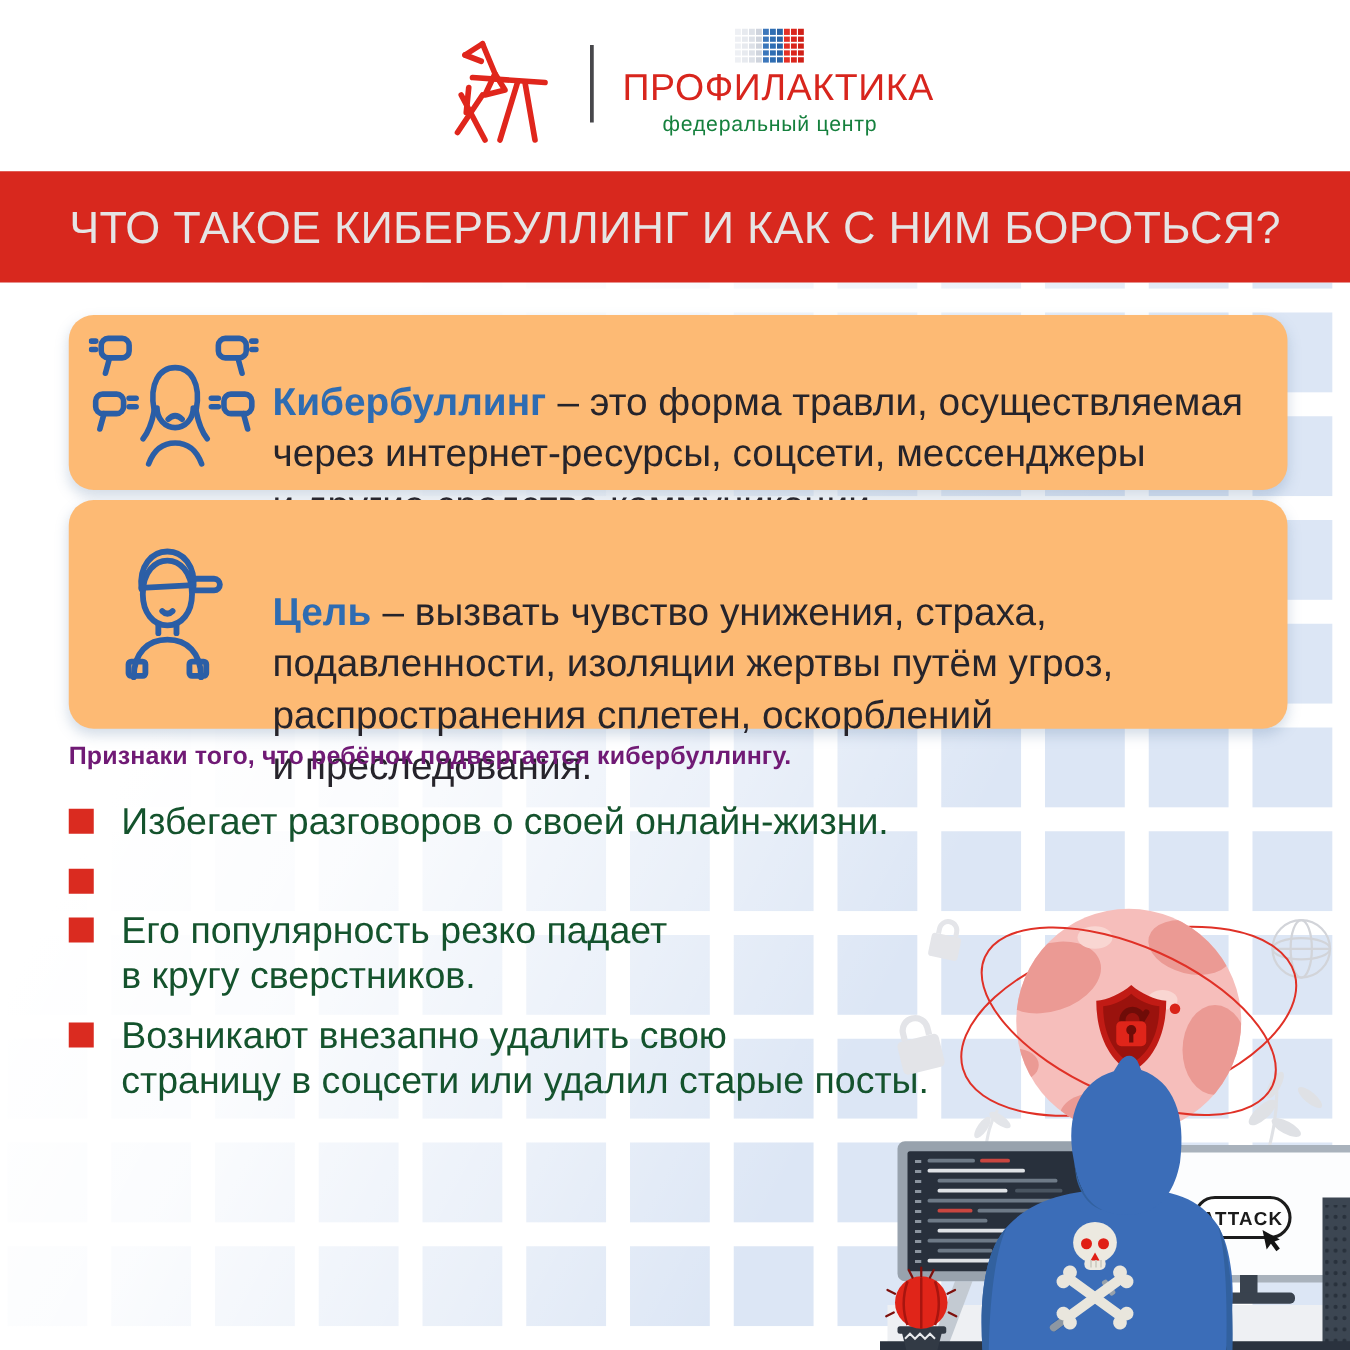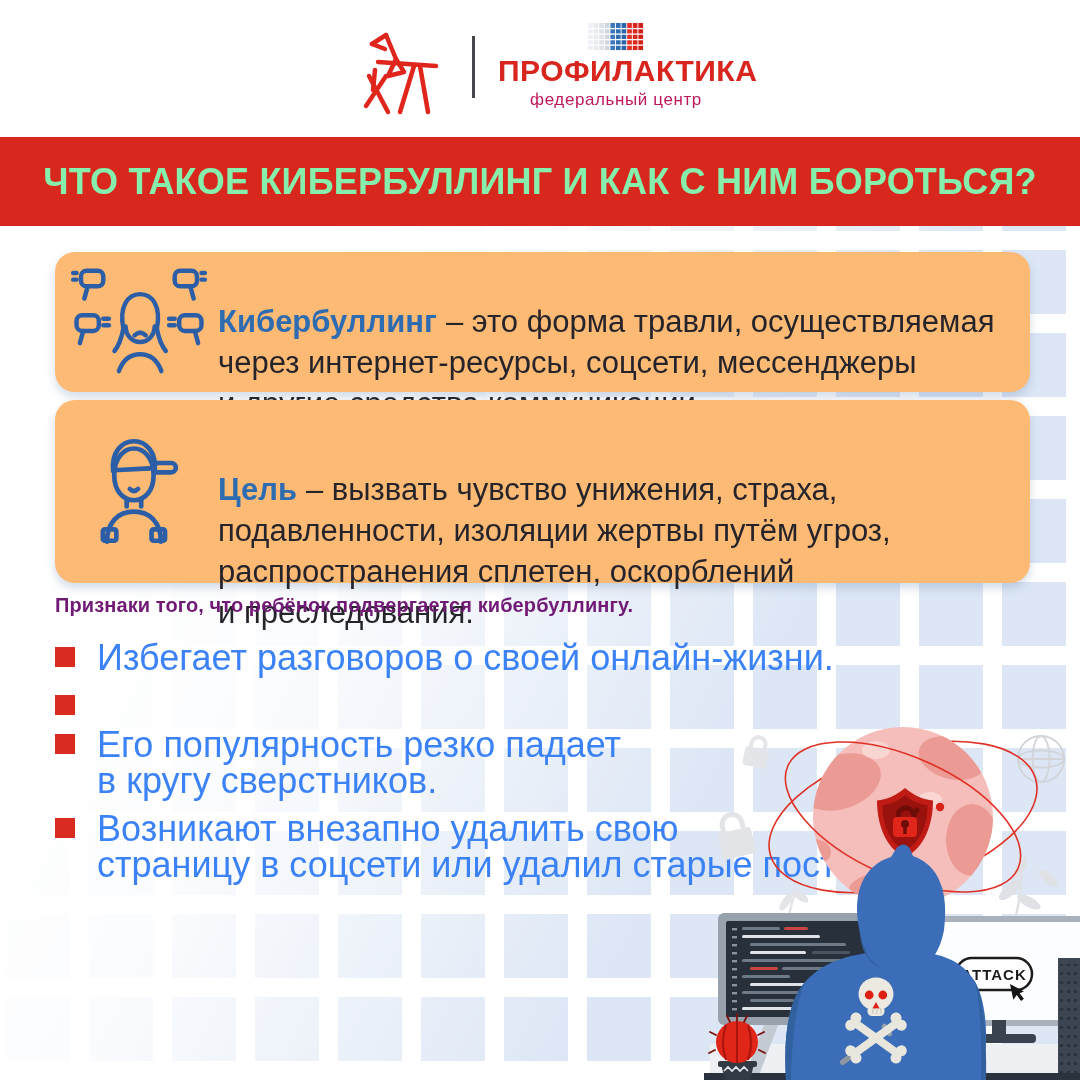--- a/index.html
+++ b/index.html
@@ -14,46 +14,46 @@
     background-size:83px 83px;background-position:6px 24px;}
   .bg-grid::after{content:"";position:absolute;inset:0;
     background:linear-gradient(118deg,#ffffff 20%,rgba(255,255,255,.88) 34%,
                rgba(255,255,255,.42) 52%,rgba(255,255,255,0) 66%);}
   
   .header{position:absolute;left:0;top:0;width:1080px;height:137px;background:#fff;}
   .chair-logo{position:absolute;left:358px;top:32px;width:84px;height:86px;}
   .logo-divider{position:absolute;left:472px;top:36px;width:3px;height:62px;background:#47474b;}
   .brand{position:absolute;left:498px;top:22px;width:236px;text-align:center;}
   .brand .flag{display:block;margin:0 auto 4px auto;}
-  .brand-title{font-size:30px;font-weight:700;letter-spacing:.5px;color:#d8251d;line-height:1;}
-  .brand-sub{font-size:17px;color:#be185d;letter-spacing:.6px;margin-top:4px;}
+  .brand-title{font-size:30px;font-weight:400;letter-spacing:.5px;color:#d8251d;line-height:1;}
+  .brand-sub{font-size:17px;color:#15803d;letter-spacing:.6px;margin-top:4px;}
   
   .banner{position:absolute;left:0;top:137px;width:1080px;height:89px;background:#d8281e;
           display:flex;align-items:center;justify-content:center;}
-  .banner-title{color:#86efac;font-size:36px;font-weight:700;letter-spacing:.2px;white-space:nowrap;}
+  .banner-title{color:#e5e5e5;font-size:36px;font-weight:400;letter-spacing:.2px;white-space:nowrap;}
   
   .card{position:absolute;left:55px;width:975px;background:#fdba74;border-radius:20px;
         box-shadow:0 5px 10px rgba(96,128,168,.28);}
   .card1{top:252px;height:140px;}
   .card2{top:400px;height:183px;}
   .card .icon-box{position:absolute;}
   .card1 .icon-box{left:16px;top:12px;width:136px;height:116px;}
   .card2 .icon-box{left:24px;top:18px;width:114px;height:148px;}
   .card-text{position:absolute;left:163px;font-size:31px;line-height:41px;color:#26242b;
              white-space:pre-line;}
   .card1 .card-text{top:8px;}
   .card2 .card-text{top:28px;}
   .term{font-weight:bold;color:#2e6cb2;margin-right:9px;}
   
   .signs-heading{position:absolute;left:55px;top:594px;font-size:20px;font-weight:bold;
                  color:#701a75;letter-spacing:.1px;}
   .signs-list{position:absolute;left:55px;top:640px;width:870px;list-style:none;margin:0;padding:0;}
   .signs-list li{display:flex;align-items:flex-start;margin-bottom:12px;}
   .bullet{flex:0 0 20px;width:20px;height:20px;background:#da2b20;margin-top:7px;}
-  .sign-text{margin-left:22px;font-size:36px;line-height:36px;color:#3b82f6;white-space:pre-line;}
+  .sign-text{margin-left:22px;font-size:30px;line-height:36px;color:#14532d;white-space:pre-line;}
   
   .illus{position:absolute;left:680px;top:690px;width:400px;height:390px;pointer-events:none;}
 </style>
 </head>
 <body>
 
 <div class="page">
   <div class="bg-grid"></div>
 
   <div class="header">

